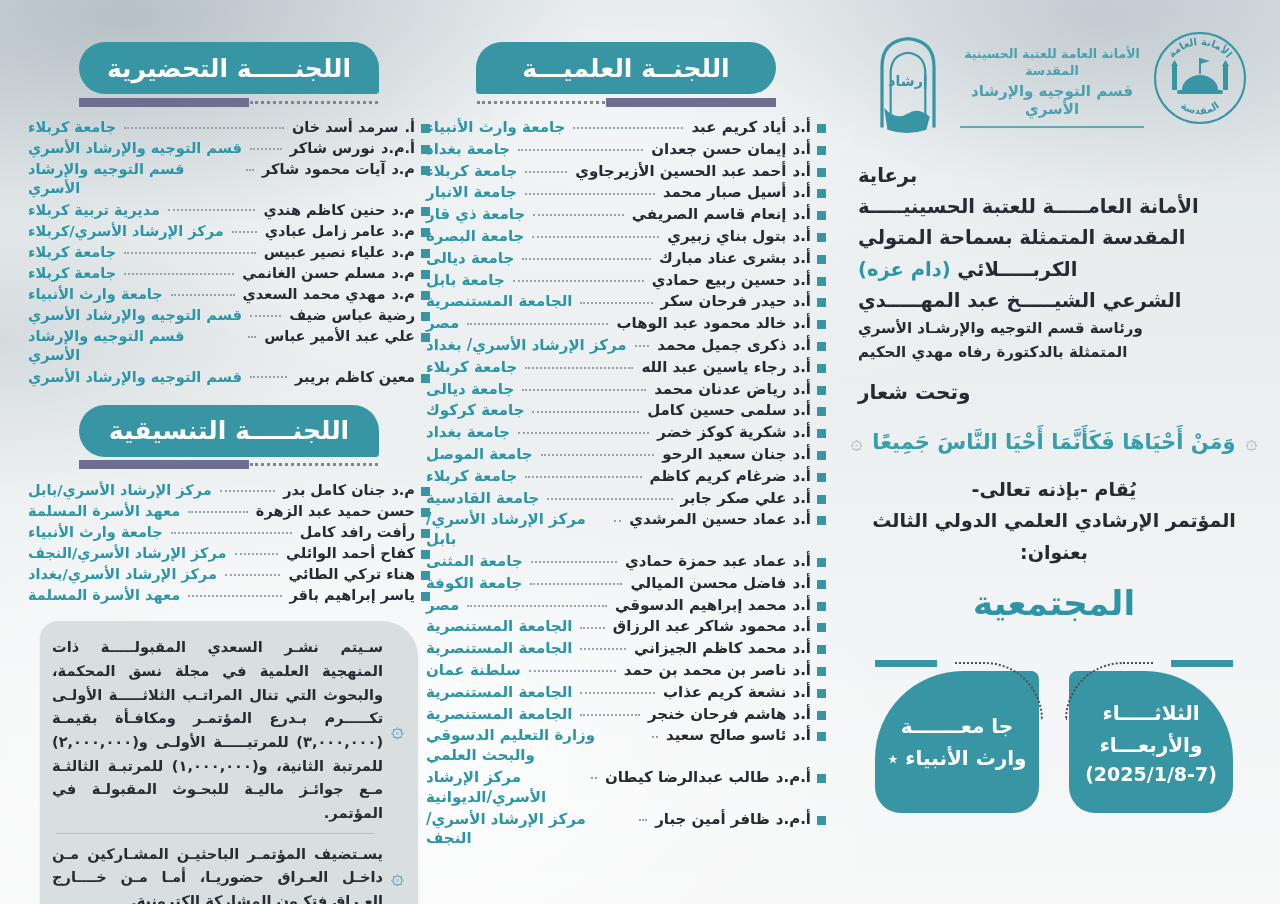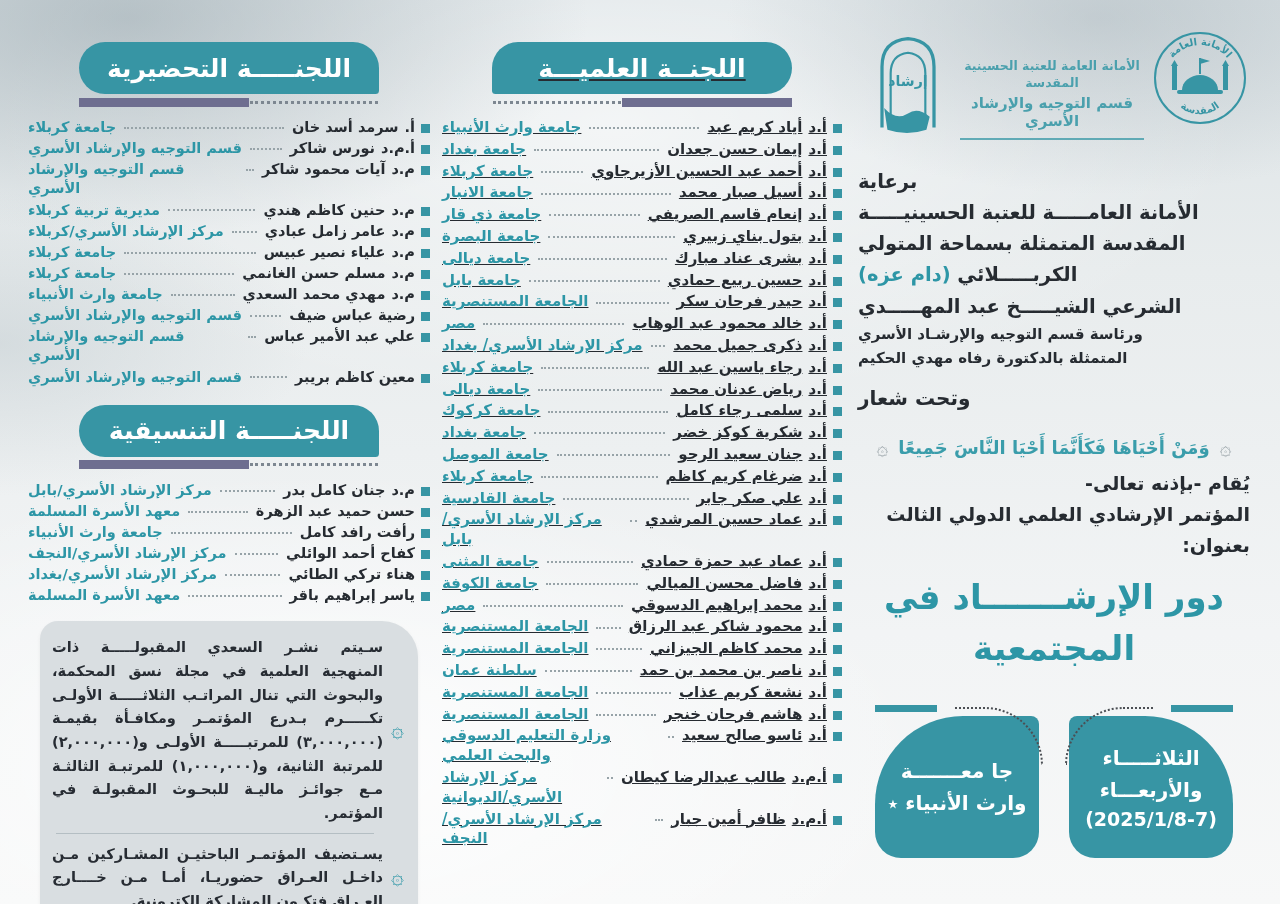--- a/index.html
+++ b/index.html
@@ -23,21 +23,21 @@
     background:
       radial-gradient(60% 40% at 10% 2%, rgba(148,163,170,.55), transparent 60%),
       radial-gradient(45% 30% at 86% 2%, rgba(160,173,180,.45), transparent 65%),
       radial-gradient(40% 28% at 0% 38%, rgba(187,198,203,.45), transparent 60%),
       radial-gradient(70% 45% at 48% 14%, rgba(255,255,255,.6), transparent 70%),
       radial-gradient(80% 55% at 25% 85%, rgba(255,255,255,.85), transparent 60%),
       linear-gradient(180deg,#dce3e6 0%,#e8eced 30%,#f2f4f5 70%,#f7f8f8 100%);
   }
   .col{position:absolute;top:42px;}
   .col-right{right:30px;width:392px;top:26px;}
-  .col-mid{right:438px;width:400px;text-decoration:underline;}
+  .col-mid{right:454px;width:400px;}
   .col-left{right:850px;width:402px;}
 
   
   .banner{
     height:52px;background:var(--teal);color:#fff;
     display:flex;align-items:center;justify-content:center;
     font-size:25px;font-weight:bold;letter-spacing:.5px;
     width:300px;margin:0 auto;
   }
   .banner.r-mid{border-radius:44px 44px 44px 6px;}
@@ -66,33 +66,33 @@
     box-shadow:0 2px 4px rgba(0,0,0,.06);
   }
   .note{display:flex;align-items:center;gap:8px;}
   .note .nb{flex:none;color:var(--teal-text);font-size:22px;line-height:1;}
   .note .nt{font-size:14.6px;font-weight:600;line-height:1.62;text-align:justify;color:#272c33;}
   .note .nt b{font-weight:bold;}
   .note-sep{border:none;border-top:1px solid #b4bec3;margin:8px 30px 8px 4px;}
 
   
   .logo-row{display:flex;align-items:flex-start;justify-content:space-between;gap:8px;padding:4px 2px 0 6px;}
-  .cal-block{color:var(--teal-soft);text-align:center;margin-top:28px;flex:1;}
+  .cal-block{color:var(--teal-soft);text-align:center;margin-top:16px;flex:1;}
   .cal-block .c1{font-size:12.5px;font-weight:bold;line-height:1.35;}
   .cal-block .c2{font-size:15px;font-weight:bold;margin-top:2px;}
   .cal-block .underline{height:2px;background:var(--teal-soft);margin-top:8px;opacity:.85;}
   .patronage{text-align:left;margin-top:26px;line-height:1.6;}
   .patronage .pl{font-size:19.5px;font-weight:bold;}
   .patronage .pl.light{font-weight:600;font-size:15px;}
   .patronage .accent{color:var(--teal-text);}
   .patronage .shear{margin-top:12px;font-size:20px;font-weight:bold;}
   .verse{display:flex;align-items:center;justify-content:center;gap:10px;margin-top:22px;}
   .verse .orn{color:#9aa4a9;font-size:20px;}
-  .verse .vt{color:#3a9dab;font-size:18px;font-weight:bold;white-space:nowrap;letter-spacing:.5px;}
-  .invite{margin-top:8px;font-size:19px;font-weight:600;line-height:1.65;}
+  .verse .vt{color:#3a9dab;font-size:21px;font-weight:bold;white-space:nowrap;letter-spacing:.5px;}
+  .invite{text-align:center;margin-top:20px;font-size:19px;font-weight:600;line-height:1.65;}
   .conf-title{text-align:center;margin-top:10px;color:var(--teal-text);font-size:34px;font-weight:bold;line-height:1.5;}
 
   
   .cards{display:flex;justify-content:center;gap:30px;margin-top:42px;}
   .card{position:relative;width:164px;height:142px;background:var(--teal);color:#fff;
         display:flex;flex-direction:column;align-items:center;justify-content:center;gap:4px;}
   .card.date{border-radius:8px 88px 26px 26px;}
   .card.venue{border-radius:88px 8px 26px 26px;}
   .card::before{content:"";position:absolute;top:-11px;height:7px;width:62px;background:var(--teal);}
   .card.date::before{right:0;}
@@ -170,21 +170,20 @@
       <span class="orn">۞</span>
     </div>
 
     <div class="invite">
       <div>يُقام -بإذنه تعالى-</div>
       <div>المؤتمر الإرشادي العلمي الدولي الثالث</div>
       <div>بعنوان:</div>
     </div>
 
     <div class="conf-title">
-      <div>دور الإرشـــــــاد في</div>
       <div>المجتمعية</div>
     </div>
 
     <div class="cards">
       <div class="card date">
         <div class="cl">الثلاثـــــاء</div>
         <div class="cl">والأربعـــاء</div>
         <bdi dir="ltr" class="cnum">(2025/1/8-7)</bdi>
       </div>
       <div class="card venue">
@@ -302,21 +301,21 @@
           <span class="bullet-sq"></span>
           <span class="p">أ.د</span>
           <span class="n">رياض عدنان محمد</span>
           <span class="dots"></span>
           <span class="a">جامعة ديالى</span>
         </div>
 
         <div class="row">
           <span class="bullet-sq"></span>
           <span class="p">أ.د</span>
-          <span class="n">سلمى رجاء كامل</span>
+          <span class="n">سلمى حسين كامل</span>
           <span class="dots"></span>
           <span class="a">جامعة كركوك</span>
         </div>
 
         <div class="row">
           <span class="bullet-sq"></span>
           <span class="p">أ.د</span>
           <span class="n">شكرية كوكز خضر</span>
           <span class="dots"></span>
           <span class="a">جامعة بغداد</span>

